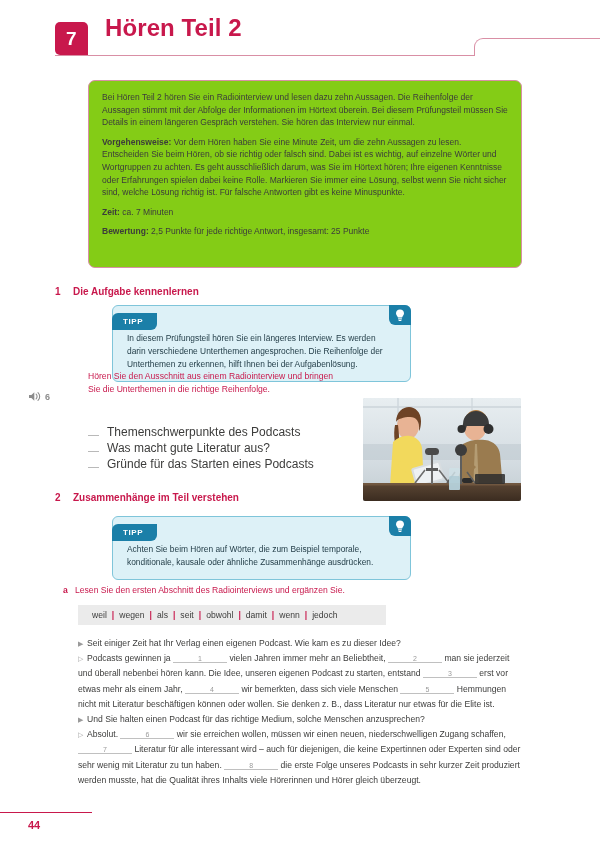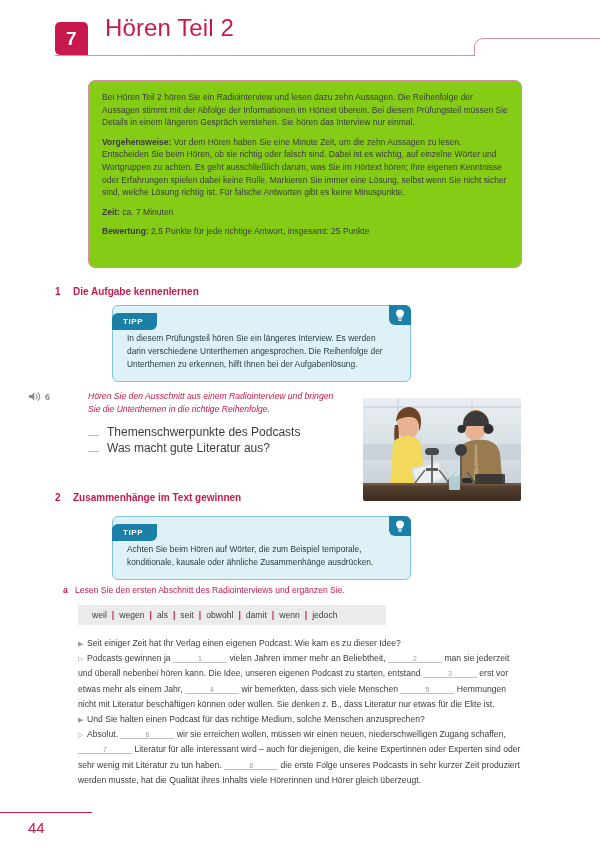--- a/index.html
+++ b/index.html
@@ -38,21 +38,21 @@
     display: flex;
     align-items: center;
     justify-content: center;
     letter-spacing: 0.5px;
   }
   .chapter-title {
     position: absolute;
     left: 105px;
     top: 12px;
     font-size: 24px;
-    font-weight: 400;
+    font-weight: 700;
     color: #c8184c;
     letter-spacing: 0.1px;
     line-height: 32px;
   }
   .header-rule {
     position: absolute;
     left: 55px;
     top: 55px;
     width: 420px;
     height: 1.4px;
@@ -259,22 +259,22 @@
     left: 0;
     top: 812px;
     width: 92px;
     height: 1.4px;
     background: #c8184c;
   }
   .page-num {
     position: absolute;
     left: 28px;
     top: 819px;
-    font-size: 15px;
-    font-weight: 400;
+    font-size: 11px;
+    font-weight: 700;
     color: #c8184c;
   }
 </style>
 </head>
 <body>
 
 <div class="page-header">
   <div class="chapter-badge">7</div>
   <div class="chapter-title">Hören Teil 2</div>
   <div class="header-rule"></div>
@@ -306,30 +306,34 @@
 
 <div class="audio-marker" style="left:28px; top:390px;">
   <svg width="14" height="13" viewBox="0 0 14 13" aria-hidden="true">
     <path d="M1 5 h2.4 L6.3 2.3 v8.4 L3.4 8 H1 Z" fill="#8c8c8c"></path>
     <path d="M8.1 4.2 a3.2 3.2 0 0 1 0 4.6" stroke="#8c8c8c" stroke-width="1.1" fill="none" stroke-linecap="round"></path>
     <path d="M10 2.6 a5.4 5.4 0 0 1 0 7.8" stroke="#8c8c8c" stroke-width="1.1" fill="none" stroke-linecap="round"></path>
   </svg>
   <span class="audio-num">6</span>
 </div>
 
-<div class="task-prompt" style="left:88px; top:390px; width:250px;font-style:italic;">Hören Sie den Ausschnitt aus einem Radiointerview und bringen Sie die Unterthemen in die richtige Reihenfolge.</div>
+<div class="task-prompt" style="left:88px; top:370px; width:250px;">Hören Sie den Ausschnitt aus einem Radiointerview und bringen Sie die Unterthemen in die richtige Reihenfolge.</div>
 
 <div class="order-list" style="left:88px; top:424px;">
   <div class="row">
     <span class="blank"></span>
     <span>Themenschwerpunkte des Podcasts</span>
   </div>
   <div class="row">
     <span class="blank"></span>
     <span>Was macht gute Literatur aus?</span>
+  </div>
+  <div class="row">
+    <span class="blank"></span>
+    <span>Gründe für das Starten eines Podcasts</span>
   </div>
 </div>
 
 <div class="photo">
   <svg width="158" height="103" viewBox="0 0 158 103" aria-hidden="true">
     <defs>
       <linearGradient id="sky" x1="0" y1="0" x2="0" y2="1">
         <stop offset="0%" stop-color="#e8eef1"></stop>
         <stop offset="60%" stop-color="#d5dde2"></stop>
         <stop offset="100%" stop-color="#c2ccd2"></stop>
@@ -379,21 +383,21 @@
     <path d="M92 74 l-8 11 M104 74 l8 11" stroke="#5e5e5e" stroke-width="1.6" fill="none"></path>
 
     <rect x="86" y="70" width="11" height="22" rx="1.5" fill="#cfe0e6" opacity="0.85"></rect>
     <rect x="86" y="78" width="11" height="14" rx="1.5" fill="#aecad4" opacity="0.8"></rect>
 
     <rect x="112" y="76" width="30" height="10" rx="1" fill="#2d2d2d" opacity="0.85"></rect>
   </svg>
 </div>
 
 <div class="section-head" style="left:55px; top:492px;">
-  <span class="num">2</span><span>Zusammenhänge im Text gewinnen</span>
+  <span class="num">2</span><span>Zusammenhänge im Teil verstehen</span>
 </div>
 
 <div class="tipp-box" style="left:112px; top:516px; width:299px;">
   <div class="tipp-tab">TIPP</div>
   <div class="bulb-badge">
     <svg width="10" height="13" viewBox="0 0 10 13" aria-hidden="true">
       <path d="M5 0.6 C2.6 0.6 1 2.3 1 4.3 c0 1.5 0.9 2.4 1.4 3.1 0.3 0.4 0.4 0.7 0.45 1.1 h4.3 c0.05-0.4 0.15-0.7 0.45-1.1 C8.1 6.7 9 5.8 9 4.3 9 2.3 7.4 0.6 5 0.6 Z" fill="#ffffff"></path>
       <rect x="3.1" y="9.3" width="3.8" height="1.1" fill="#ffffff"></rect>
       <rect x="3.5" y="11" width="3" height="1.1" rx="0.5" fill="#ffffff"></rect>
     </svg>

